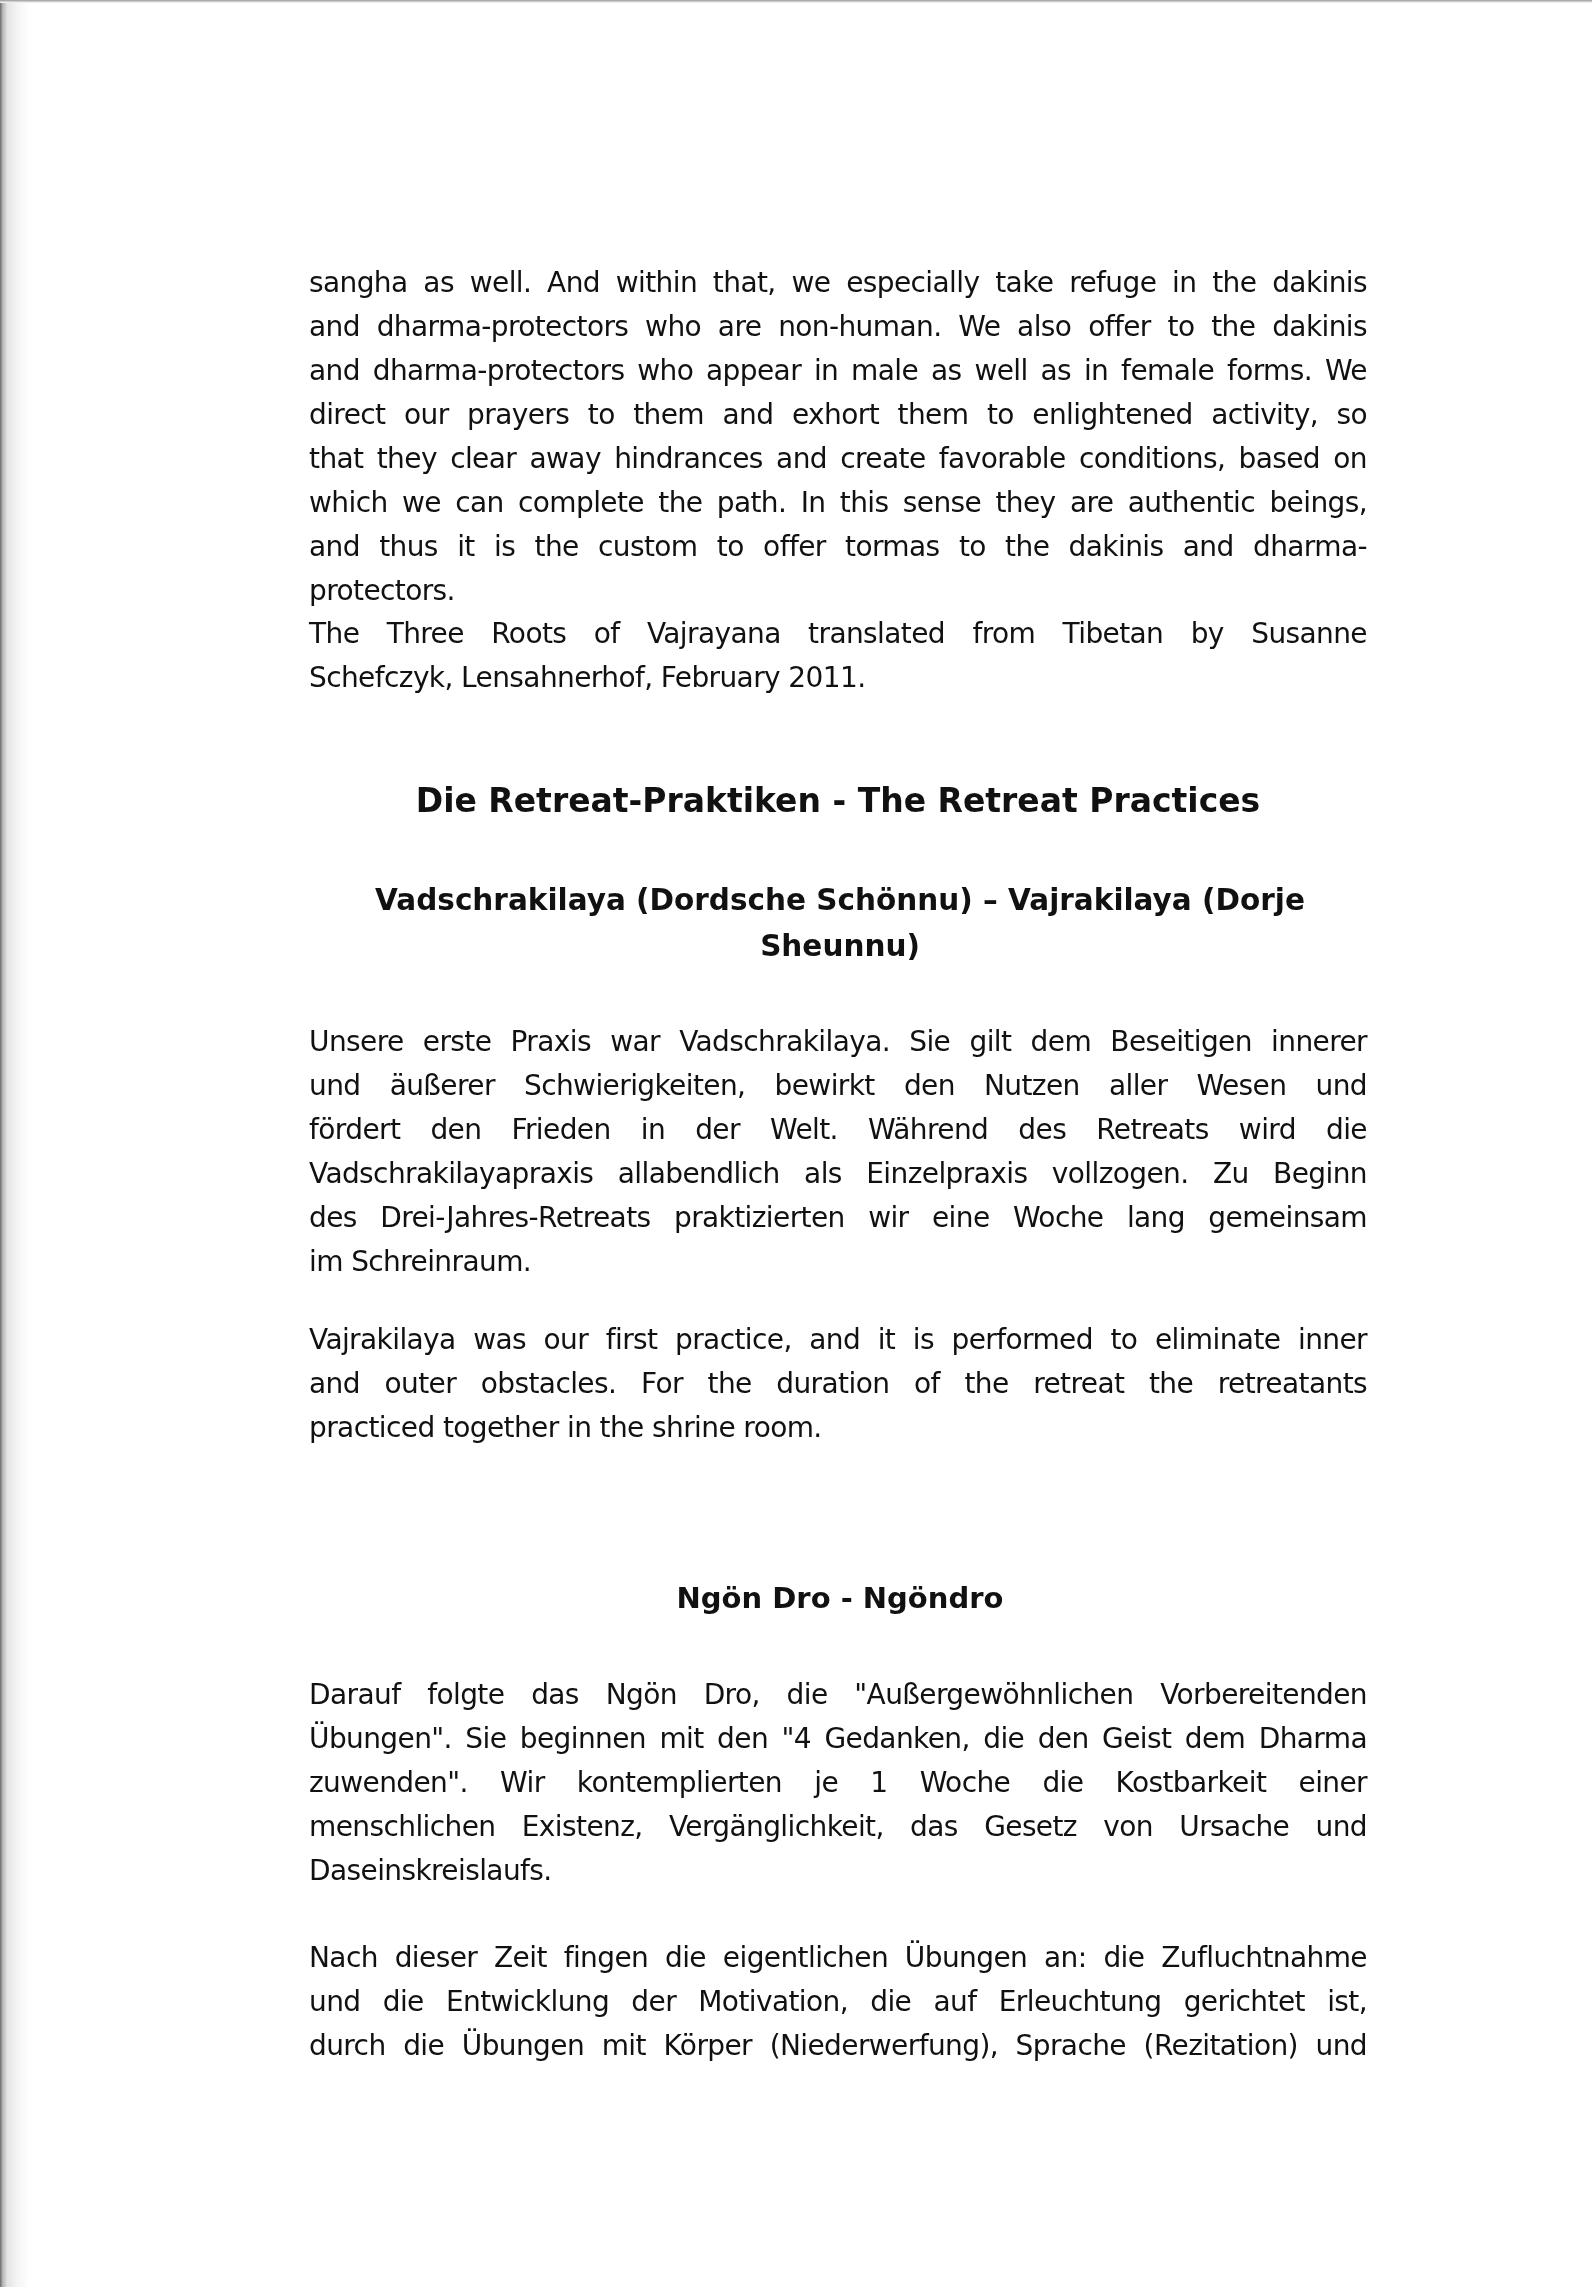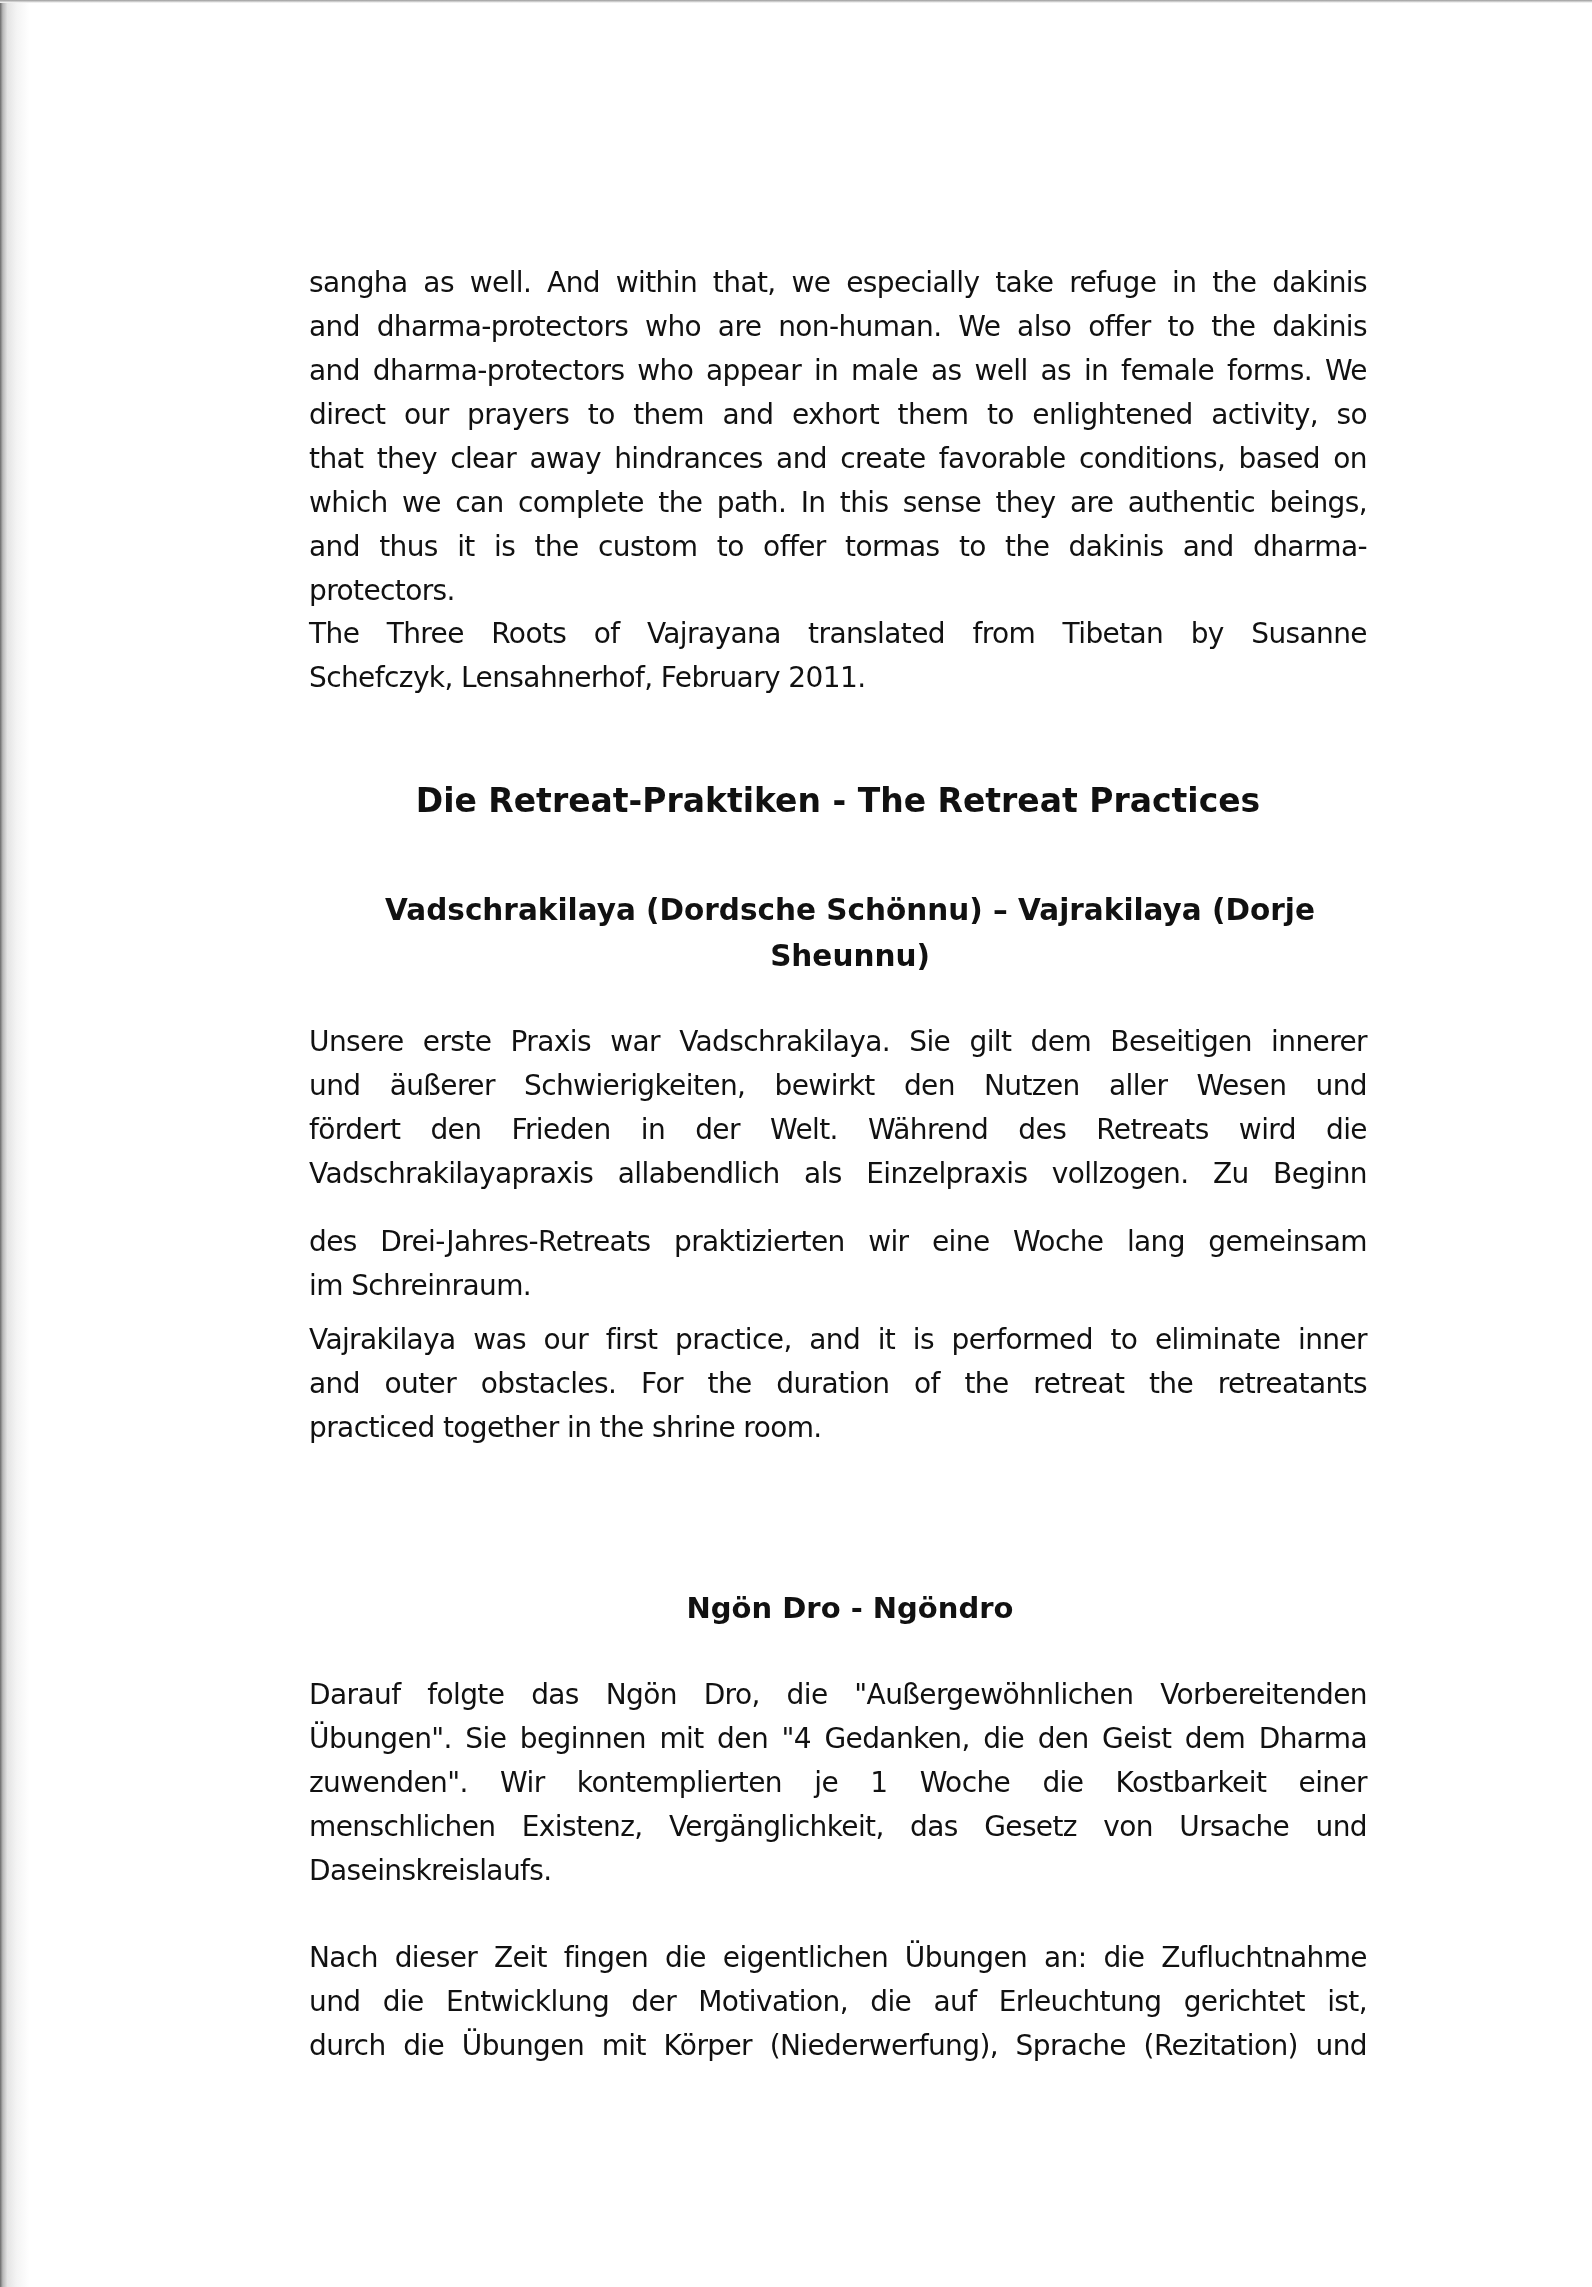--- a/index.html
+++ b/index.html
@@ -25,21 +25,21 @@
     transform-origin: left top;
     margin: 0;
   }
   .line { display: block; white-space: nowrap; }
   .line.just { text-align: justify; text-align-last: justify; }
   .h1 {
     text-align: center; font-weight: bold; font-size: 33px; letter-spacing: 0px;
     margin: 0;
   }
   .h2 {
-    text-align: center; font-weight: bold; font-size: 29.5px; line-height: 46px; margin: 12px;
+    text-align: center; font-weight: bold; font-size: 29.5px; line-height: 46px; margin: 2px;
   }
   .abs { position: absolute; left: 10px; width: 1058px; }
 </style>
 </head>
 <body>
 
 <div class="scan-edge-left"></div>
 <div class="scan-edge-top"></div>
 
 <div class="page">
@@ -65,21 +65,21 @@
   <div class="abs h2" style="top:614px;">
     <span class="line">Vadschrakilaya (Dordsche Schönnu) – Vajrakilaya (Dorje</span>
     <span class="line">Sheunnu)</span>
   </div>
 
   <div class="abs para" style="top:759px;">
     <span class="line just" style="white-space: nowrap;">Unsere erste Praxis war Vadschrakilaya. Sie gilt dem Beseitigen innerer</span>
     <span class="line just" style="white-space: nowrap;">und äußerer Schwierigkeiten, bewirkt den Nutzen aller Wesen und</span>
     <span class="line just" style="white-space: nowrap;">fördert den Frieden in der Welt. Während des Retreats wird die</span>
     <span class="line just" style="white-space: nowrap;">Vadschrakilayapraxis allabendlich  als Einzelpraxis vollzogen. Zu Beginn</span>
-    <span class="line just" style="white-space: nowrap; margin-top: 24px;">des Drei-Jahres-Retreats praktizierten wir eine Woche lang gemeinsam</span>
+    <span class="line just" style="white-space: nowrap;">des Drei-Jahres-Retreats praktizierten wir eine Woche lang gemeinsam</span>
     <span class="line">im Schreinraum.</span>
   </div>
 
   <div class="abs para" style="top:1057px;">
     <span class="line just" style="white-space: nowrap;">Vajrakilaya was our first practice, and it is performed to eliminate inner</span>
     <span class="line just" style="white-space: nowrap;">and outer obstacles.  For the duration of the retreat the retreatants</span>
     <span class="line">practiced together in the shrine room.</span>
   </div>
 
   <div class="abs h2" style="top:1312px; font-size:29px;">Ngön Dro - Ngöndro</div>

